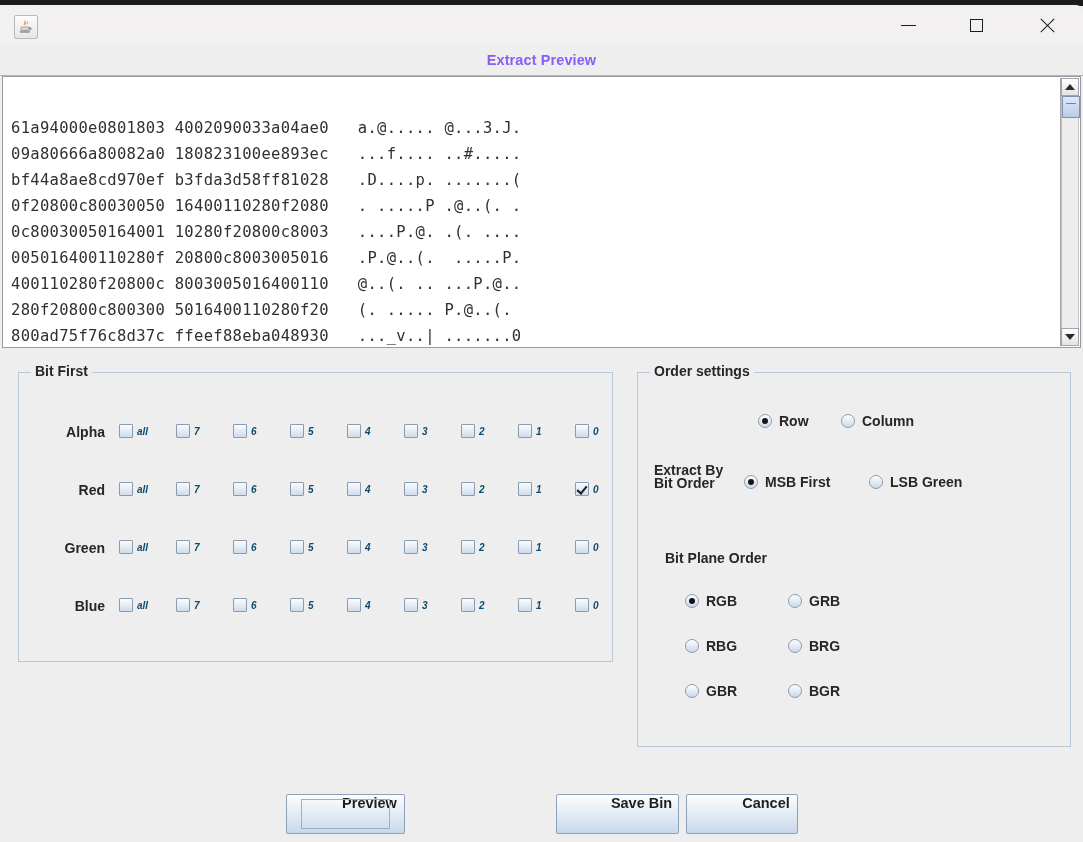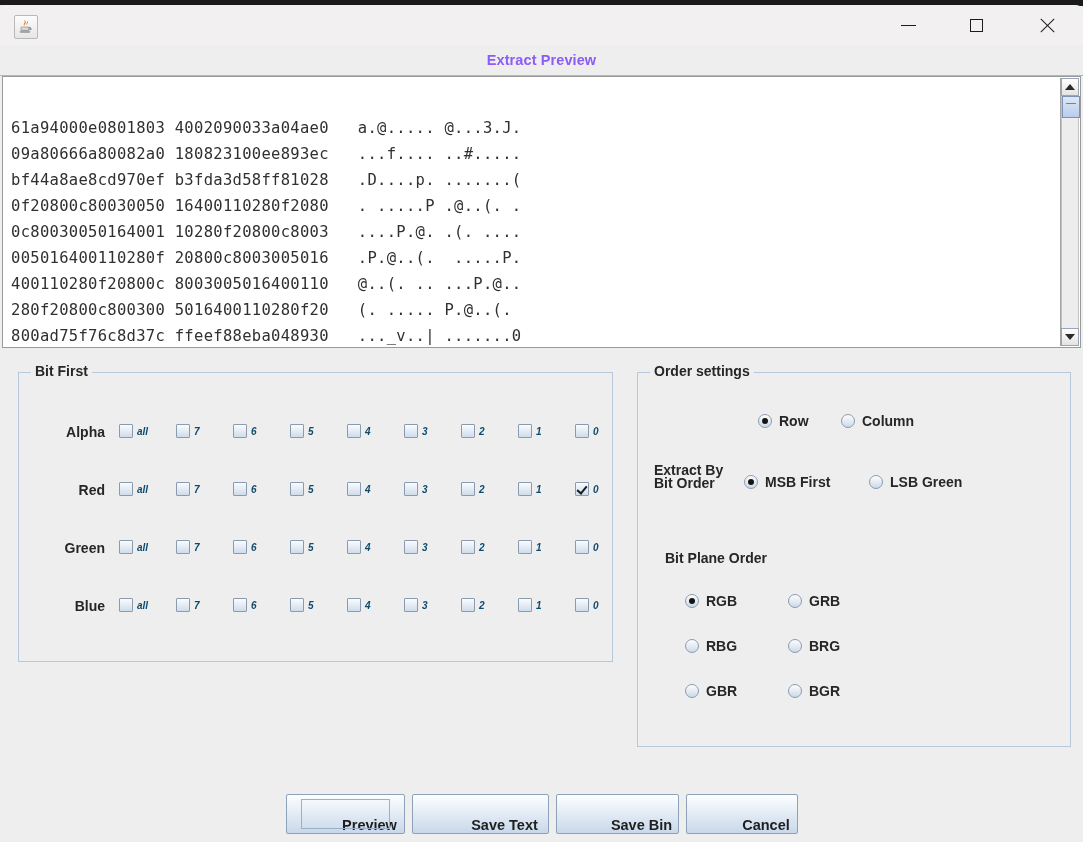--- a/index.html
+++ b/index.html
@@ -349,21 +349,21 @@
   }
   .btn {
     position: absolute;
     top: 32px;
     height: 40px;
     background: linear-gradient(#fdfeff, #c8d8ea);
     border: 1px solid #8da2ba;
     box-sizing: border-box;
     border-radius: 2px;
     display: flex;
-    align-items: flex-end;
+    align-items: flex-start;
     justify-content: center;
     font-size: 14.5px;
     font-weight: bold;
     color: #1e1e1e;
     cursor: default;
     padding-left: 48px;
   }
   .btn .focus-ring {
     position: absolute;
     left: 14px; right: 14px; top: 4px; bottom: 4px;
@@ -654,23 +654,20 @@
     </div>
 
 
   </div>
 
   <div id="buttonbar">
     <div class="btn" id="btn-preview">
       <span>Preview</span>
       <span class="focus-ring"></span>
     </div>
-    <div class="btn" id="btn-savetext">
-      <span>Save Text</span>
-    </div>
     <div class="btn" id="btn-savebin">
       <span>Save Bin</span>
     </div>
     <div class="btn" id="btn-cancel">
       <span>Cancel</span>
     </div>
   </div>
 
 </div>
 

